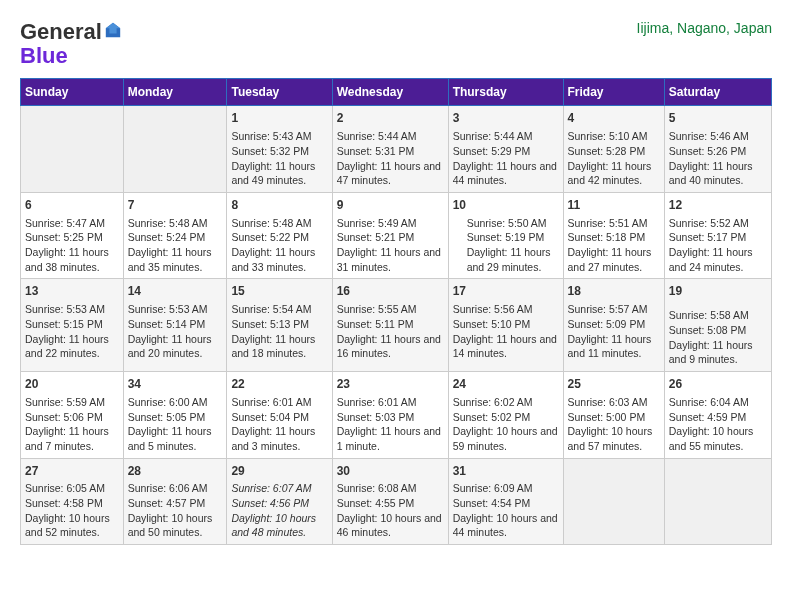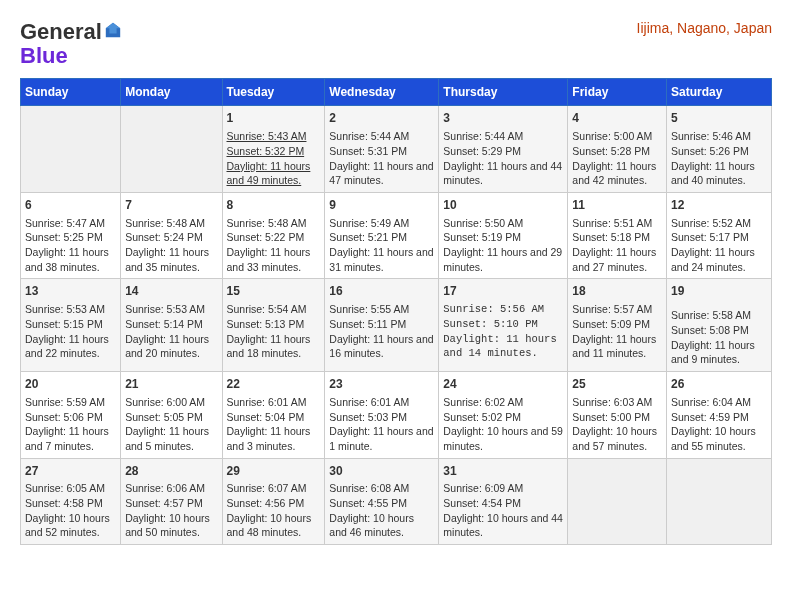--- a/index.html
+++ b/index.html
@@ -36,29 +36,29 @@
       text-align: right;
     }
     .month-title {
       font-size: 36px;
       font-weight: bold;
       color: #222;
       line-height: 1.1;
     }
     .location {
       font-size: 14px;
-      color: #c2410c;
+      color: #15803d;
     }
     table {
       width: 100%;
       border-collapse: collapse;
       font-size: 11px;
     }
     thead tr {
-      background-color: #1d4ed8;
+      background-color: #4c1d95;
       color: #fff;
     }
     thead th {
       padding: 6px 4px;
       text-align: left;
       font-size: 12px;
       font-weight: bold;
       border: 1px solid #2d6dbf;
     }
     tbody tr {
@@ -122,39 +122,39 @@
         <th>Friday</th>
         <th>Saturday</th>
       </tr>
   </thead>
   <tbody id="calendar-body">
   <tr>
         <td class="empty-cell"></td>
         <td class="empty-cell"></td>
         <td>
           <span class="day-num">1</span>
-          <div class="cell-content" style="white-space: pre-line; text-decoration: underline;">Sunrise: 5:43 AM
+          <div class="cell-content" style="white-space: pre-line;">Sunrise: 5:43 AM
 Sunset: 5:32 PM
 Daylight: 11 hours and 49 minutes.</div>
         </td>
         <td>
           <span class="day-num">2</span>
           <div class="cell-content" style="white-space: pre-line;">Sunrise: 5:44 AM
 Sunset: 5:31 PM
 Daylight: 11 hours and 47 minutes.</div>
         </td>
         <td>
           <span class="day-num">3</span>
           <div class="cell-content" style="white-space: pre-line;">Sunrise: 5:44 AM
 Sunset: 5:29 PM
 Daylight: 11 hours and 44 minutes.</div>
         </td>
         <td>
           <span class="day-num">4</span>
-          <div class="cell-content" style="white-space: pre-line;">Sunrise: 5:00 AM
+          <div class="cell-content" style="white-space: pre-line;">Sunrise: 5:10 AM
 Sunset: 5:28 PM
 Daylight: 11 hours and 42 minutes.</div>
         </td>
         <td>
           <span class="day-num">5</span>
           <div class="cell-content" style="white-space: pre-line;">Sunrise: 5:46 AM
 Sunset: 5:26 PM
 Daylight: 11 hours and 40 minutes.</div>
         </td>
       </tr>
@@ -178,21 +178,21 @@
 Daylight: 11 hours and 33 minutes.</div>
         </td>
         <td>
           <span class="day-num">9</span>
           <div class="cell-content" style="white-space: pre-line;">Sunrise: 5:49 AM
 Sunset: 5:21 PM
 Daylight: 11 hours and 31 minutes.</div>
         </td>
         <td>
           <span class="day-num">10</span>
-          <div class="cell-content" style="white-space: pre-line;">Sunrise: 5:50 AM
+          <div class="cell-content" style="white-space: pre-line; margin-left: 14px;">Sunrise: 5:50 AM
 Sunset: 5:19 PM
 Daylight: 11 hours and 29 minutes.</div>
         </td>
         <td>
           <span class="day-num">11</span>
           <div class="cell-content" style="white-space: pre-line;">Sunrise: 5:51 AM
 Sunset: 5:18 PM
 Daylight: 11 hours and 27 minutes.</div>
         </td>
         <td>
@@ -222,21 +222,21 @@
 Daylight: 11 hours and 18 minutes.</div>
         </td>
         <td>
           <span class="day-num">16</span>
           <div class="cell-content" style="white-space: pre-line;">Sunrise: 5:55 AM
 Sunset: 5:11 PM
 Daylight: 11 hours and 16 minutes.</div>
         </td>
         <td>
           <span class="day-num">17</span>
-          <div class="cell-content" style="white-space: pre-line; font-family: Liberation Mono, monospace;">Sunrise: 5:56 AM
+          <div class="cell-content" style="white-space: pre-line;">Sunrise: 5:56 AM
 Sunset: 5:10 PM
 Daylight: 11 hours and 14 minutes.</div>
         </td>
         <td>
           <span class="day-num">18</span>
           <div class="cell-content" style="white-space: pre-line;">Sunrise: 5:57 AM
 Sunset: 5:09 PM
 Daylight: 11 hours and 11 minutes.</div>
         </td>
         <td>
@@ -247,21 +247,21 @@
         </td>
       </tr>
       <tr>
         <td>
           <span class="day-num">20</span>
           <div class="cell-content" style="white-space: pre-line;">Sunrise: 5:59 AM
 Sunset: 5:06 PM
 Daylight: 11 hours and 7 minutes.</div>
         </td>
         <td>
-          <span class="day-num">21</span>
+          <span class="day-num">34</span>
           <div class="cell-content" style="white-space: pre-line;">Sunrise: 6:00 AM
 Sunset: 5:05 PM
 Daylight: 11 hours and 5 minutes.</div>
         </td>
         <td>
           <span class="day-num">22</span>
           <div class="cell-content" style="white-space: pre-line;">Sunrise: 6:01 AM
 Sunset: 5:04 PM
 Daylight: 11 hours and 3 minutes.</div>
         </td>
@@ -298,21 +298,21 @@
 Daylight: 10 hours and 52 minutes.</div>
         </td>
         <td>
           <span class="day-num">28</span>
           <div class="cell-content" style="white-space: pre-line;">Sunrise: 6:06 AM
 Sunset: 4:57 PM
 Daylight: 10 hours and 50 minutes.</div>
         </td>
         <td>
           <span class="day-num">29</span>
-          <div class="cell-content" style="white-space: pre-line;">Sunrise: 6:07 AM
+          <div class="cell-content" style="white-space: pre-line; font-style: italic;">Sunrise: 6:07 AM
 Sunset: 4:56 PM
 Daylight: 10 hours and 48 minutes.</div>
         </td>
         <td>
           <span class="day-num">30</span>
           <div class="cell-content" style="white-space: pre-line;">Sunrise: 6:08 AM
 Sunset: 4:55 PM
 Daylight: 10 hours and 46 minutes.</div>
         </td>
         <td>

